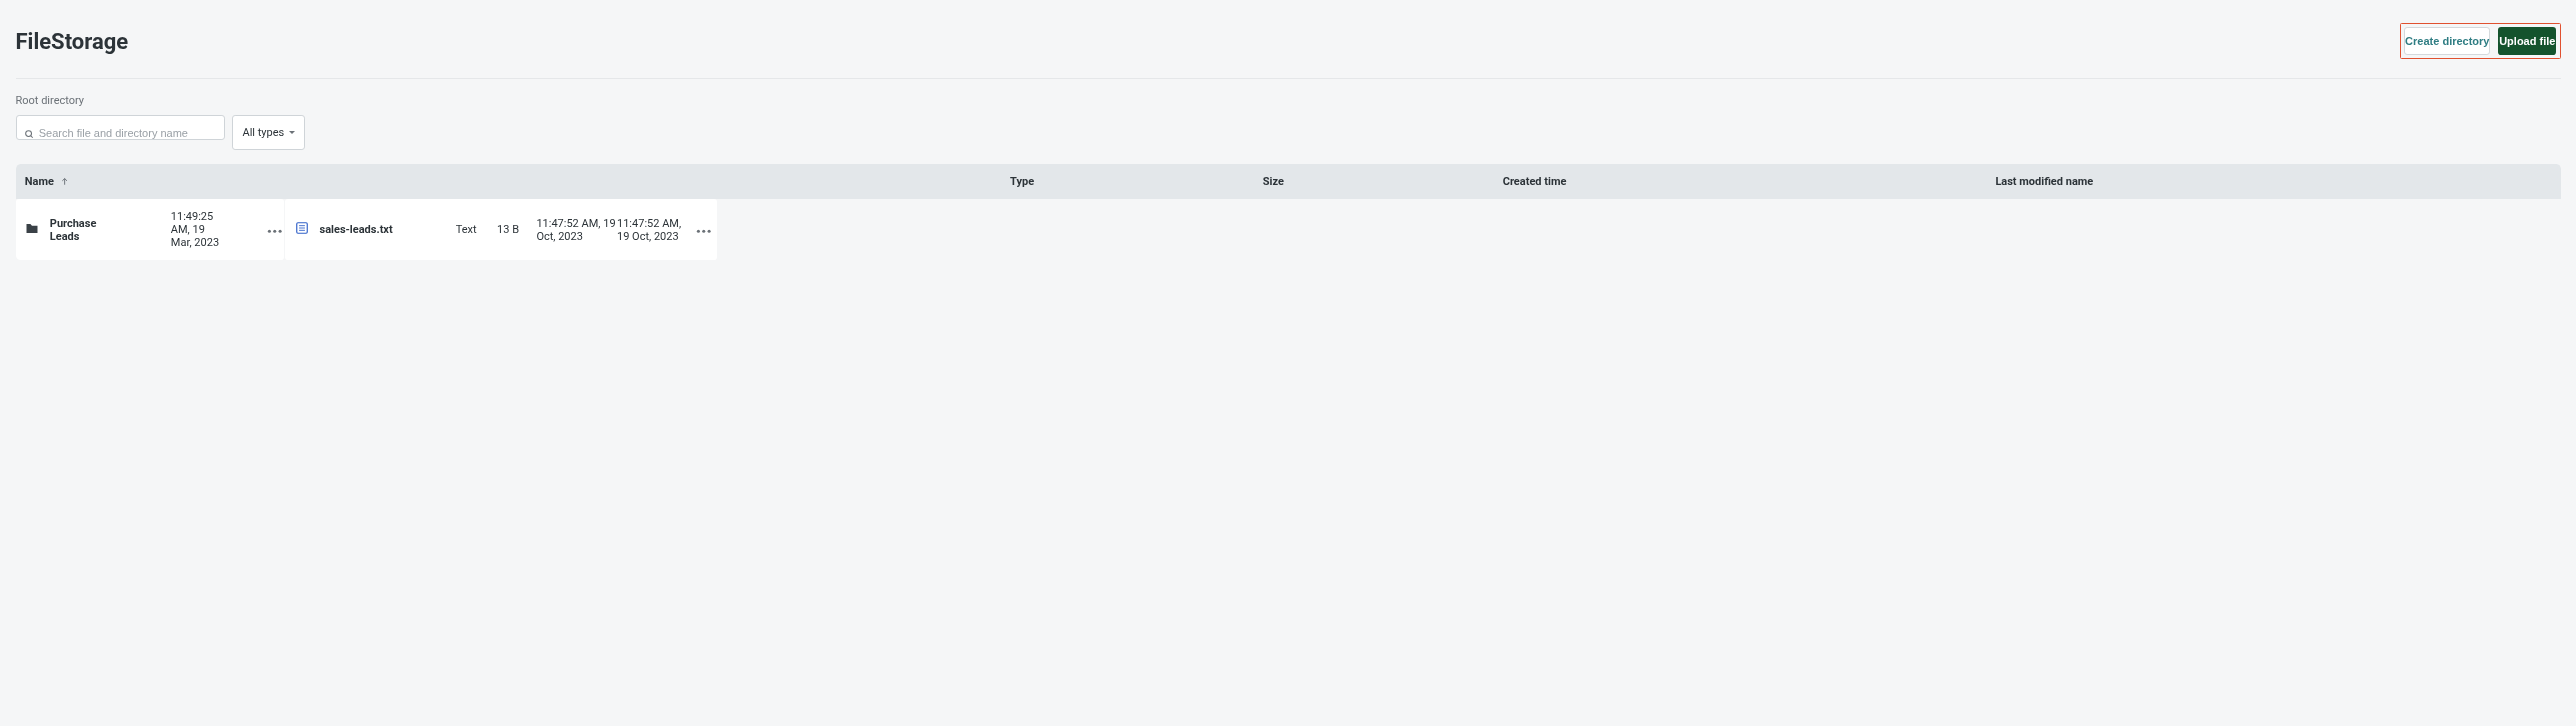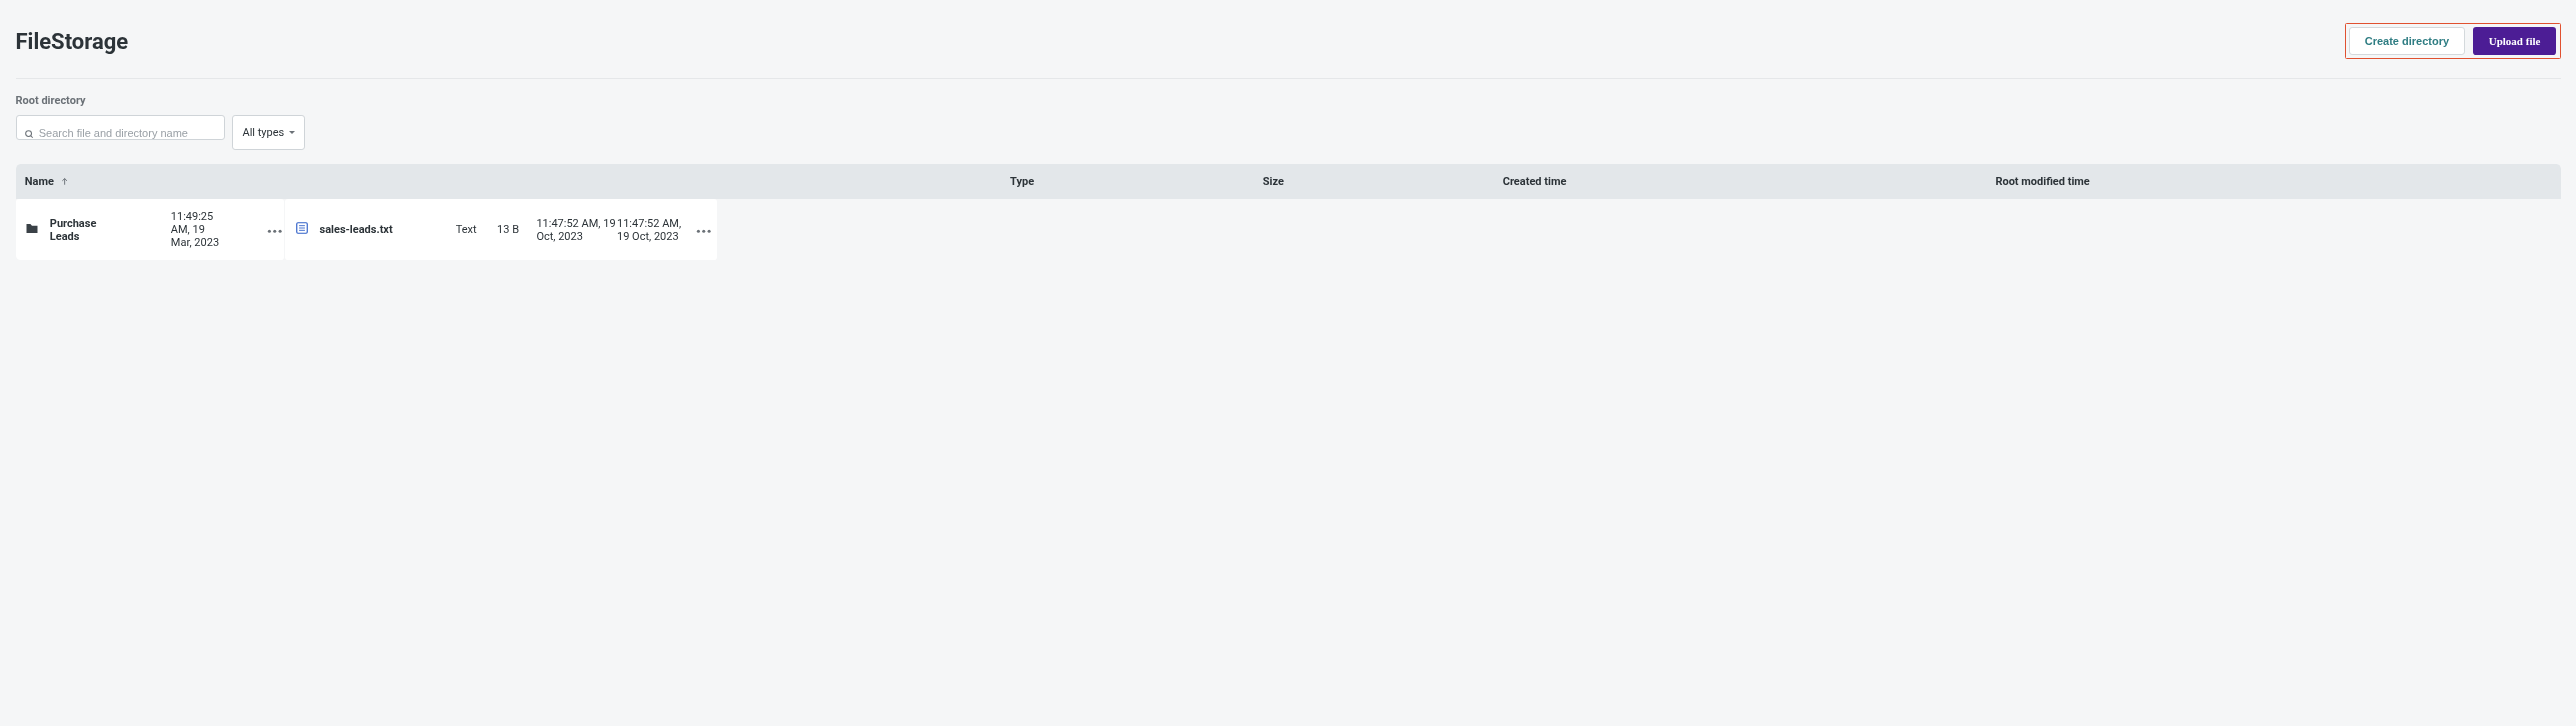--- a/index.html
+++ b/index.html
@@ -23,40 +23,39 @@
       color: #2c3338;
     }
     .header-buttons {
       display: flex;
       gap: 7.7px;
       padding: 3.1px;
       border: 1.5px solid #e05130;
       border-radius: 1.5px;
     }
     .btn {
-      padding: 7px 15px;
+      padding: 7px 0;
       font-size: 11px;
       font-weight: 600;
       border-radius: 3.1px;
       cursor: pointer;
       border: 0.8px solid transparent;
     }
     .btn-outline {
       background: #fff;
       color: #2f7d83;
       border: 0.8px solid #d4d9dc;
     }
     .btn-primary {
-      background: #4c1d95;
+      background: #14532d;
       color: #fff;
-      font-family: Liberation Serif, serif;
     }
     .subtitle {
       font-size: 11px;
-      font-weight: 700;
+      font-weight: 400;
       color: #6b7177;
       margin-bottom: 7.7px;
     }
     .toolbar {
       display: flex;
       gap: 7.7px;
       margin-bottom: 14px;
     }
     .search-wrapper {
       position: relative;
@@ -184,21 +183,21 @@
       <span class="sort-arrow">
         <svg width="9.3" height="9.3" viewBox="0 0 24 24" fill="none" stroke="currentColor" stroke-width="2.5">
             <line x1="12" y1="20" x2="12" y2="4"></line>
             <polyline points="6 10 12 4 18 10"></polyline>
           </svg>
       </span>
     </div>
     <div class="col-type">Type</div>
     <div class="col-size">Size</div>
     <div class="col-created">Created time</div>
-    <div class="col-modified">Root modified time</div>
+    <div class="col-modified">Last modified name</div>
     <div class="col-actions"></div>
   </div>
 
   <div class="tbody">
 
     <div class="row">
       <div class="col-name name-cell">
         <span>
           <svg class="folder-icon" viewBox="0 0 24 20">
               <path d="M2 2h7l3 3h10v13H2z"></path>

